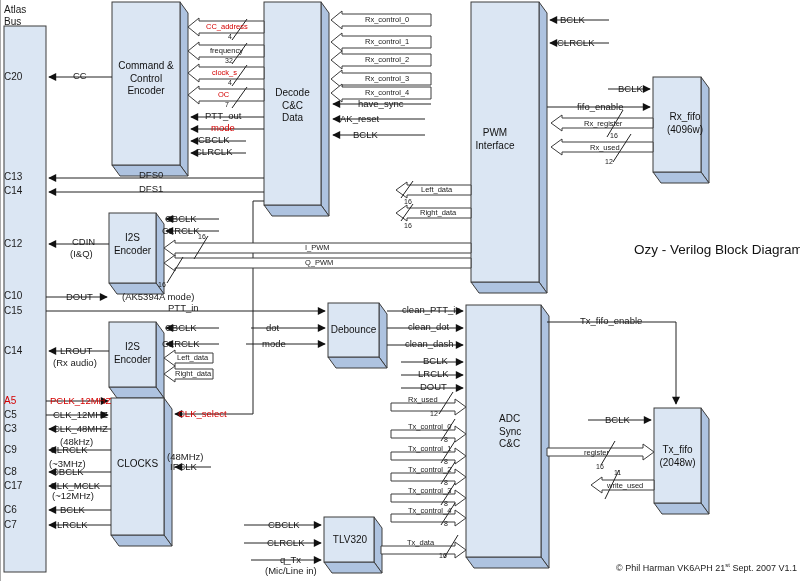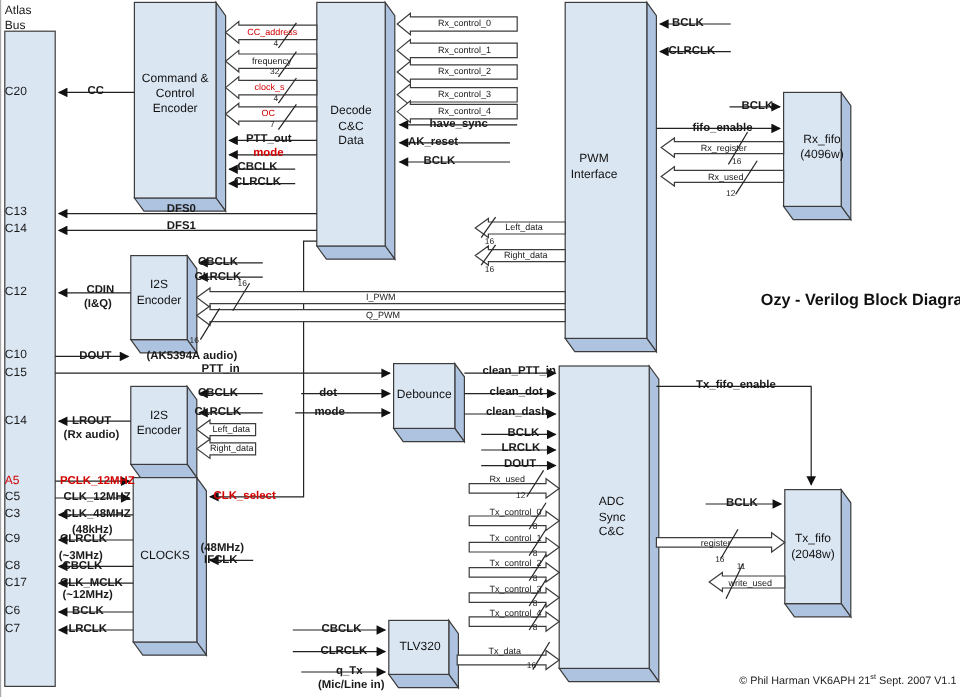--- a/index.html
+++ b/index.html
@@ -1,21 +1,21 @@
 <!DOCTYPE html>
 <html><head>
 <meta charset="utf-8">
 <style>
   html,body{margin:0;padding:0;background:#fff;}
   .diagram{position:relative;width:800px;height:581px;background:#ffffff;overflow:hidden;
            border-left:1px solid #aaa;border-bottom:1px solid #aaa;
            font-family:"Liberation Sans",sans-serif;}
   svg.wires{position:absolute;left:0;top:0;z-index:1;}
   .lb{position:absolute;white-space:nowrap;color:#1a1a1a;z-index:2;line-height:1;}
-  .s9{font-size:9.5px;font-weight:bold;}
+  .s9{font-size:9.5px;}
   .s7{font-size:7.5px;text-align:right;}
   .wn{font-size:7px;color:#222;}
   .red{color:#d40000;}
   .pin{font-size:10px;width:42px;left:3px;}
   .blk{font-size:10px;text-align:center;line-height:1.25;color:#111;}
   .ttl{font-size:13.5px;color:#111;}
   .cpy{font-size:9px;color:#222;}
   sup{font-size:6px;}
 </style>
 </head>
@@ -298,21 +298,21 @@
 <div class="lb wn" style="left:197px;top:233px">16</div>
 <div class="lb s7" style="left:304px;top:259px">Q_PWM</div>
 <div class="lb wn" style="left:157px;top:281px">16</div>
 
 <div class="lb s7" style="left:420px;top:186px">Left_data</div>
 <div class="lb wn" style="left:403px;top:198px">16</div>
 <div class="lb s7" style="left:419px;top:209px">Right_data</div>
 <div class="lb wn" style="left:403px;top:222px">16</div>
 
 <div class="lb s9" style="left:65px;top:292px">DOUT</div>
-<div class="lb s9" style="left:121px;top:292px">(AK5394A audio)</div>
+<div class="lb s9" style="left:121px;top:292px">(AK5394A mode)</div>
 <div class="lb s9" style="left:167px;top:303px">PTT_in</div>
 
 <div class="lb s9" style="left:164px;top:323px">CBCLK</div>
 <div class="lb s9" style="left:161px;top:339px">CLRCLK</div>
 <div class="lb s9" style="left:59px;top:346px">LROUT</div>
 <div class="lb s9" style="left:52px;top:358px">(Rx audio)</div>
 <div class="lb s7" style="left:176px;top:354px">Left_data</div>
 <div class="lb s7" style="left:174px;top:370px">Right_data</div>
 
 <div class="lb s9" style="left:265px;top:323px">dot</div>

